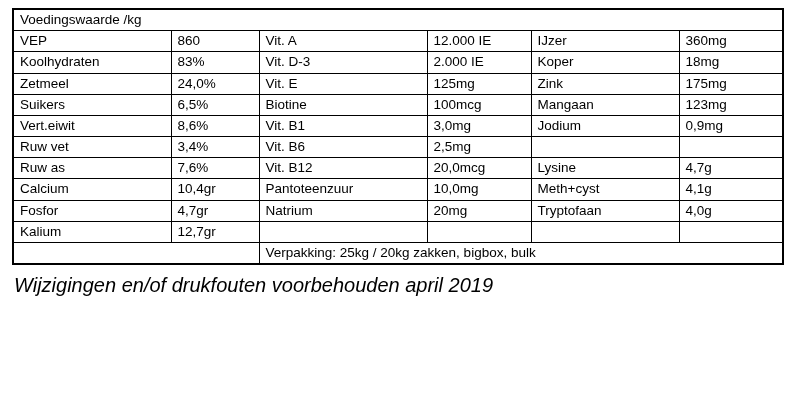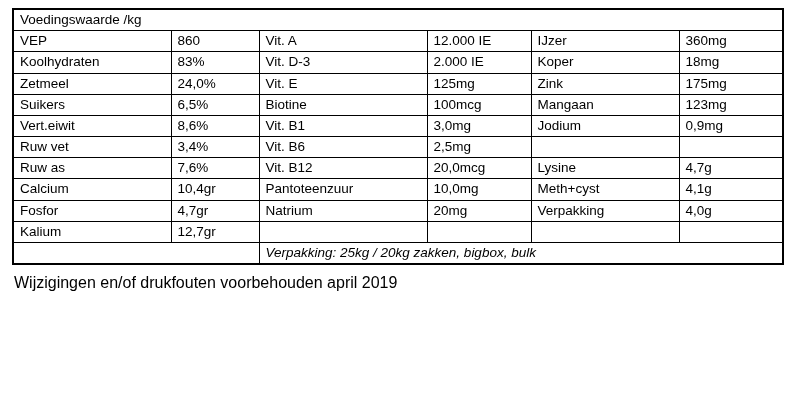--- a/index.html
+++ b/index.html
@@ -53,27 +53,27 @@
   col.c5 { width: 148px; }
   col.c6 { width: 104px; }
 
   .pack-row td.pack-empty {
     border-top: 1px solid #000;
     border-left: 1px solid #000;
     border-right: 1px solid #000;
     border-bottom: 2px solid #000;
   }
   .pack-row td.pack-text {
-    font-style: italic;
     border-top: 1px solid #000;
     border-bottom: 2px solid #000;
   }
   .footnote {
     margin-top: 9px;
-    font-size: 16px;
+    font-style: italic;
+    font-size: 20px;
     padding-left: 2px;
   }
 </style>
 </head>
 <body>
 
 <div class="sheet">
 
   <table class="nutrition">
     <colgroup>
@@ -151,21 +151,21 @@
         <td>Pantoteenzuur</td>
         <td>10,0mg</td>
         <td>Meth+cyst</td>
         <td>4,1g</td>
       </tr>
       <tr>
         <td>Fosfor</td>
         <td>4,7gr</td>
         <td>Natrium</td>
         <td>20mg</td>
-        <td>Verpakking</td>
+        <td>Tryptofaan</td>
         <td>4,0g</td>
       </tr>
       <tr>
         <td>Kalium</td>
         <td>12,7gr</td>
         <td></td>
         <td></td>
         <td></td>
         <td></td>
       </tr>

